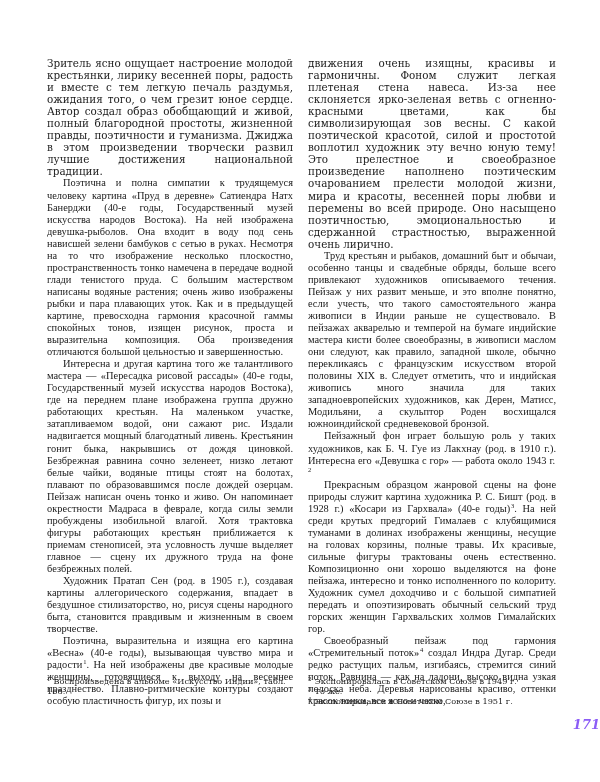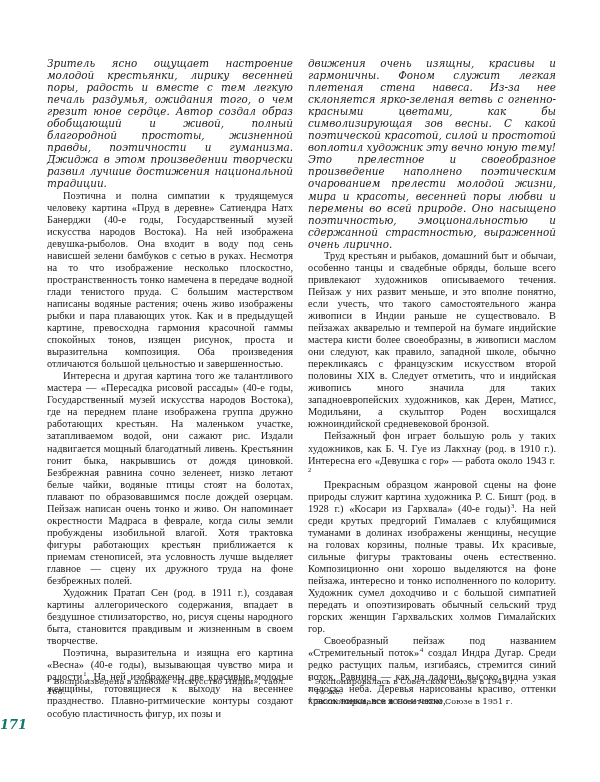--- a/index.html
+++ b/index.html
@@ -11,53 +11,53 @@
   .page { position: absolute; left: 0; top: 0; width: 600px; height: 782px; }
   .col {
     position: absolute; top: 57px;
     font-size: 10.4px; line-height: 12.05px;
     text-align: justify; hyphens: manual;
   }
   .col.left { left: 47px; width: 246px; }
   .col.right { left: 308px; width: 248px; }
   .col p { margin: 0; text-indent: 0; }
   .col p.ind { text-indent: 16px; font-family: Liberation Serif, serif; }
-  .col p.cont { text-indent: 0; font-style: italic; }
+  .col p.cont { text-indent: 0; }
   sup { font-size: 6.5px; line-height: 0; vertical-align: 4px; }
   .fn {
     position: absolute; font-size: 8.2px; line-height: 10px; color: #222;
   }
   .fn.left { left: 47px; top: 676px; width: 246px; }
   .fn.right { left: 308px; top: 676px; width: 248px; }
   .fn p { margin: 0; }
   .fn sup { font-size: 5.5px; vertical-align: 3px; margin-right: 3px; }
   .pagenum {
-    position: absolute; left: 0; width: 600px; top: 717px; text-align: left;
-    font-size: 13px; font-style: italic; font-weight: bold; color: #0f766e;
+    position: absolute; left: 0; width: 600px; top: 717px; text-align: right;
+    font-size: 13px; font-style: italic; font-weight: bold; color: #8b5cf6;
   }
 </style>
 </head>
 <body>
 
 <div class="page">
 
   <div class="col left">
     <p class="cont">Зритель ясно ощущает настроение молодой крестьянки, лирику весенней поры, радость и вместе с тем легкую печаль раздумья, ожидания того, о чем грезит юное сердце. Автор создал образ обобщающий и живой, полный благородной простоты, жизненной правды, поэтичности и гуманизма. Джиджа в этом произведении творчески развил лучшие достижения национальной традиции.</p>
     <p class="ind">Поэтична и полна симпатии к трудящемуся человеку картина «Пруд в деревне» Сатиендра Натх Банерджи (40-е годы, Государственный музей искусства народов Востока). На ней изображена девушка-рыболов. Она входит в воду под сень нависшей зелени бамбуков с сетью в руках. Несмотря на то что изображение несколько плоскостно, пространственность тонко намечена в передаче водной глади тенистого пруда. С большим мастерством написаны водяные растения; очень живо изображены рыбки и пара плавающих уток. Как и в предыдущей картине, превосходна гармония красочной гаммы спокойных тонов, изящен рисунок, проста и выразительна композиция. Оба произведения отличаются большой цельностью и завершенностью.</p>
     <p class="ind">Интересна и другая картина того же талантливого мастера — «Пересадка рисовой рассады» (40-е годы, Государственный музей искусства народов Востока), где на переднем плане изображена группа дружно работающих крестьян. На маленьком участке, затапливаемом водой, они сажают рис. Издали надвигается мощный благодатный ливень. Крестьянин гонит быка, накрывшись от дождя циновкой. Безбрежная равнина сочно зеленеет, низко летают белые чайки, водяные птицы стоят на болотах, плавают по образовавшимся после дождей озерцам. Пейзаж написан очень тонко и живо. Он напоминает окрестности Мадраса в феврале, когда силы земли пробуждены изобильной влагой. Хотя трактовка фигуры работающих крестьян приближается к приемам стенописей, эта условность лучше выделяет главное — сцену их дружного труда на фоне безбрежных полей.</p>
-    <p class="ind">Художник Пратап Сен (род. в 1911 г.), создавая картины аллегорического содержания, впадает в бездушное стилизаторство, но, рисуя сцены народного быта, становится правдивым и жизненным в своем творчестве.</p>
+    <p class="ind">Художник Пратап Сен (род. в 1905 г.), создавая картины аллегорического содержания, впадает в бездушное стилизаторство, но, рисуя сцены народного быта, становится правдивым и жизненным в своем творчестве.</p>
     <p class="ind"><span>Поэтична, выразительна и изящна его картина «Весна» (40-е годы), вызывающая чувство мира и радости</span> <sup>1</sup>. <span>На ней изображены две красивые молодые женщины, готовящиеся к выходу на весеннее празднество. Плавно-ритмические контуры создают особую пластичность фигур, их позы и</span></p>
   </div>
 
   <div class="col right">
     <p class="cont">движения очень изящны, красивы и гармоничны. Фоном служит легкая плетеная стена навеса. Из-за нее склоняется ярко-зеленая ветвь с огненно-красными цветами, как бы символизирующая зов весны. С какой поэтической красотой, силой и простотой воплотил художник эту вечно юную тему! Это прелестное и своеобразное произведение наполнено поэтическим очарованием прелести молодой жизни, мира и красоты, весенней поры любви и перемены во всей природе. Оно насыщено поэтичностью, эмоциональностью и сдержанной страстностью, выраженной очень лирично.</p>
     <p class="ind">Труд крестьян и рыбаков, домашний быт и обычаи, особенно танцы и свадебные обряды, больше всего привлекают художников описываемого течения. Пейзаж у них развит меньше, и это вполне понятно, если учесть, что такого самостоятельного жанра живописи в Индии раньше не существовало. В пейзажах акварелью и темперой на бумаге индийские мастера кисти более своеобразны, в живописи маслом они следуют, как правило, западной школе, обычно перекликаясь с французским искусством второй половины XIX в. Следует отметить, что и индийская живопись много значила для таких западноевропейских художников, как Дерен, Матисс, Модильяни, а скульптор Роден восхищался южноиндийской средневековой бронзой.</p>
     <p class="ind"><span>Пейзажный фон играет большую роль у таких художников, как Б. Ч. Гуе из Лакхнау (род. в 1910 г.). Интересна его «Девушка с гор» — работа около 1943 г.</span> <sup>2</sup></p>
     <p class="ind"><span>Прекрасным образцом жанровой сцены на фоне природы служит картина художника Р. С. Бишт (род. в 1928 г.) «Косари из Гархвала» (40-е годы)</span> <sup>3</sup><span>. На ней среди крутых предгорий Гималаев с клубящимися туманами в долинах изображены женщины, несущие на головах корзины, полные травы. Их красивые, сильные фигуры трактованы очень естественно. Композиционно они хорошо выделяются на фоне пейзажа, интересно и тонко исполненного по колориту. Художник сумел доходчиво и с большой симпатией передать и опоэтизировать обычный сельский труд горских женщин Гархвальских холмов Гималайских гор.</span></p>
-    <p class="ind"><span>Своеобразный пейзаж под названием «Стремительный поток»</span> <sup>4</sup> <span>создал Индра Дугар. Среди редко растущих пальм, изгибаясь, стремится синий поток. Равнина — как на ладони, высоко видна узкая полоска неба. Деревья нарисованы красиво, оттенки красок тонки, все ясно и четко,</span></p>
+    <p class="ind"><span>Своеобразный пейзаж под гармония «Стремительный поток»</span> <sup>4</sup> <span>создал Индра Дугар. Среди редко растущих пальм, изгибаясь, стремится синий поток. Равнина — как на ладони, высоко видна узкая полоска неба. Деревья нарисованы красиво, оттенки красок тонки, все ясно и четко,</span></p>
   </div>
 
   <div class="fn left">
     <p><sup>1</sup><span>Воспроизведена в альбоме «Искусство Индии», табл. 168.</span></p>
   </div>
 
   <div class="fn right">
     <p><sup>2</sup><span>Экспонировалась в Советском Союзе в 1949 г.</span></p>
     <p><sup>3</sup><span>То же.</span></p>
     <p><sup>4</sup><span>Экспонировался в Советском Союзе в 1951 г.</span></p>

